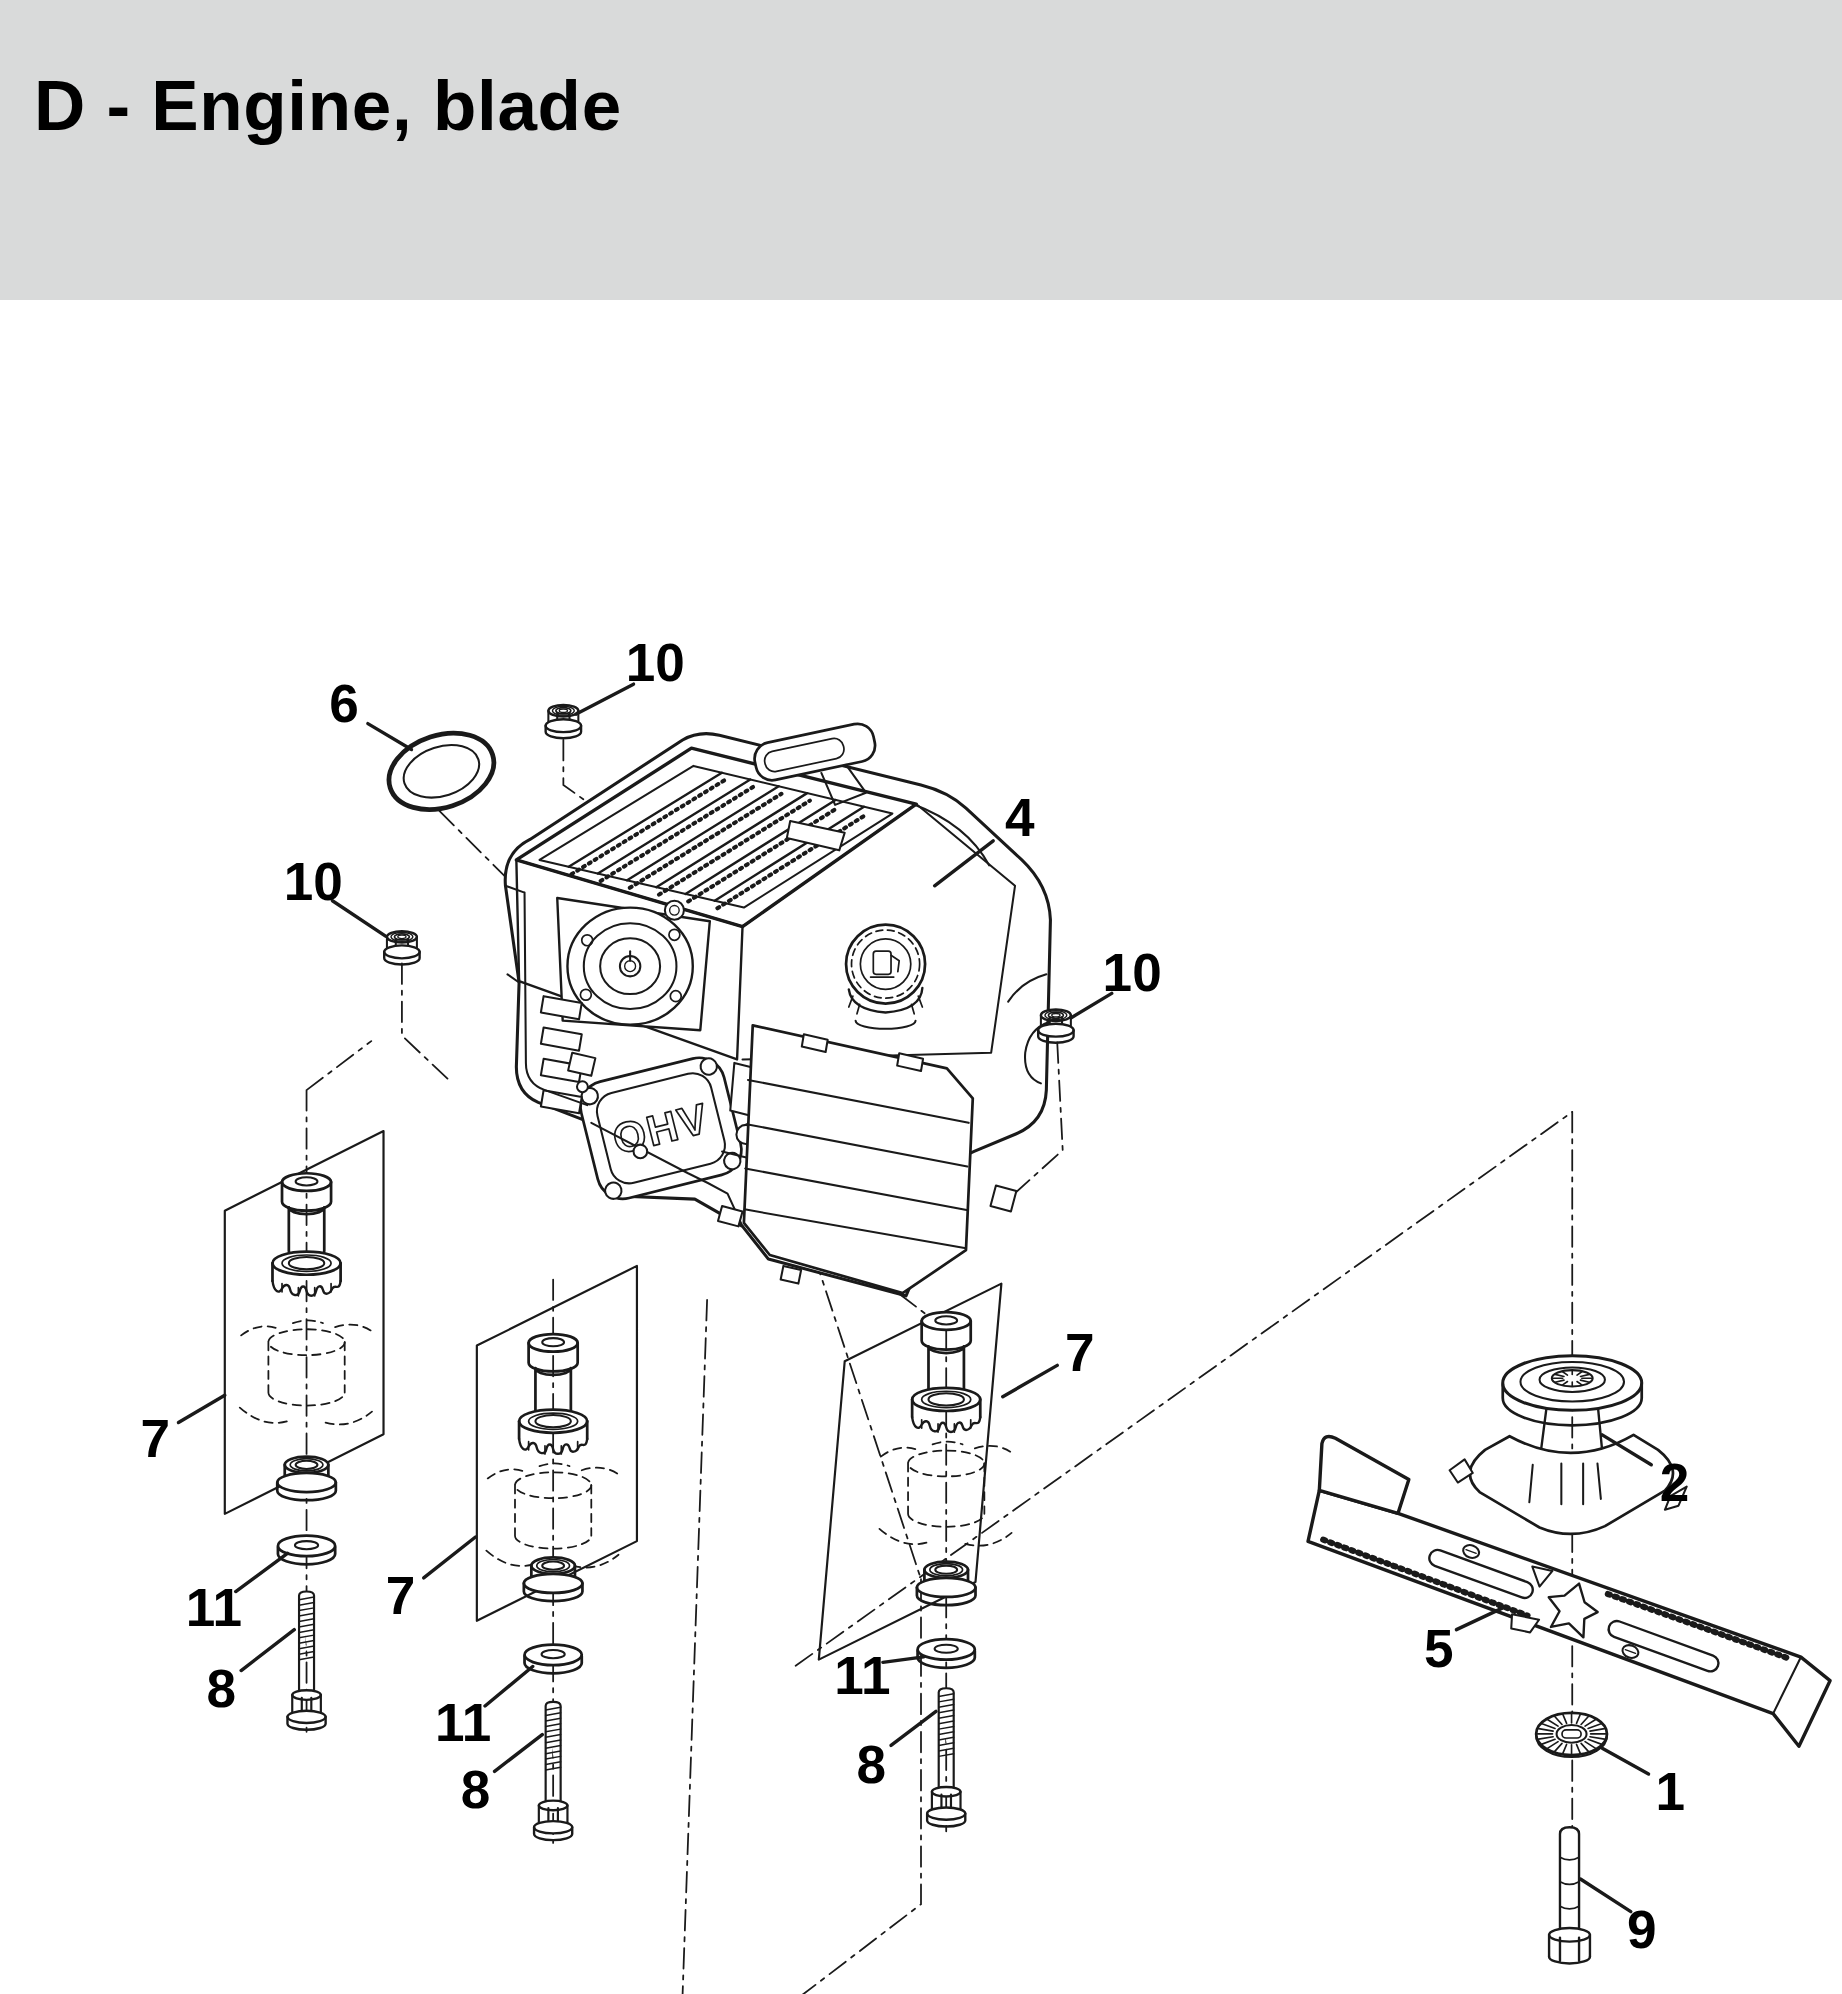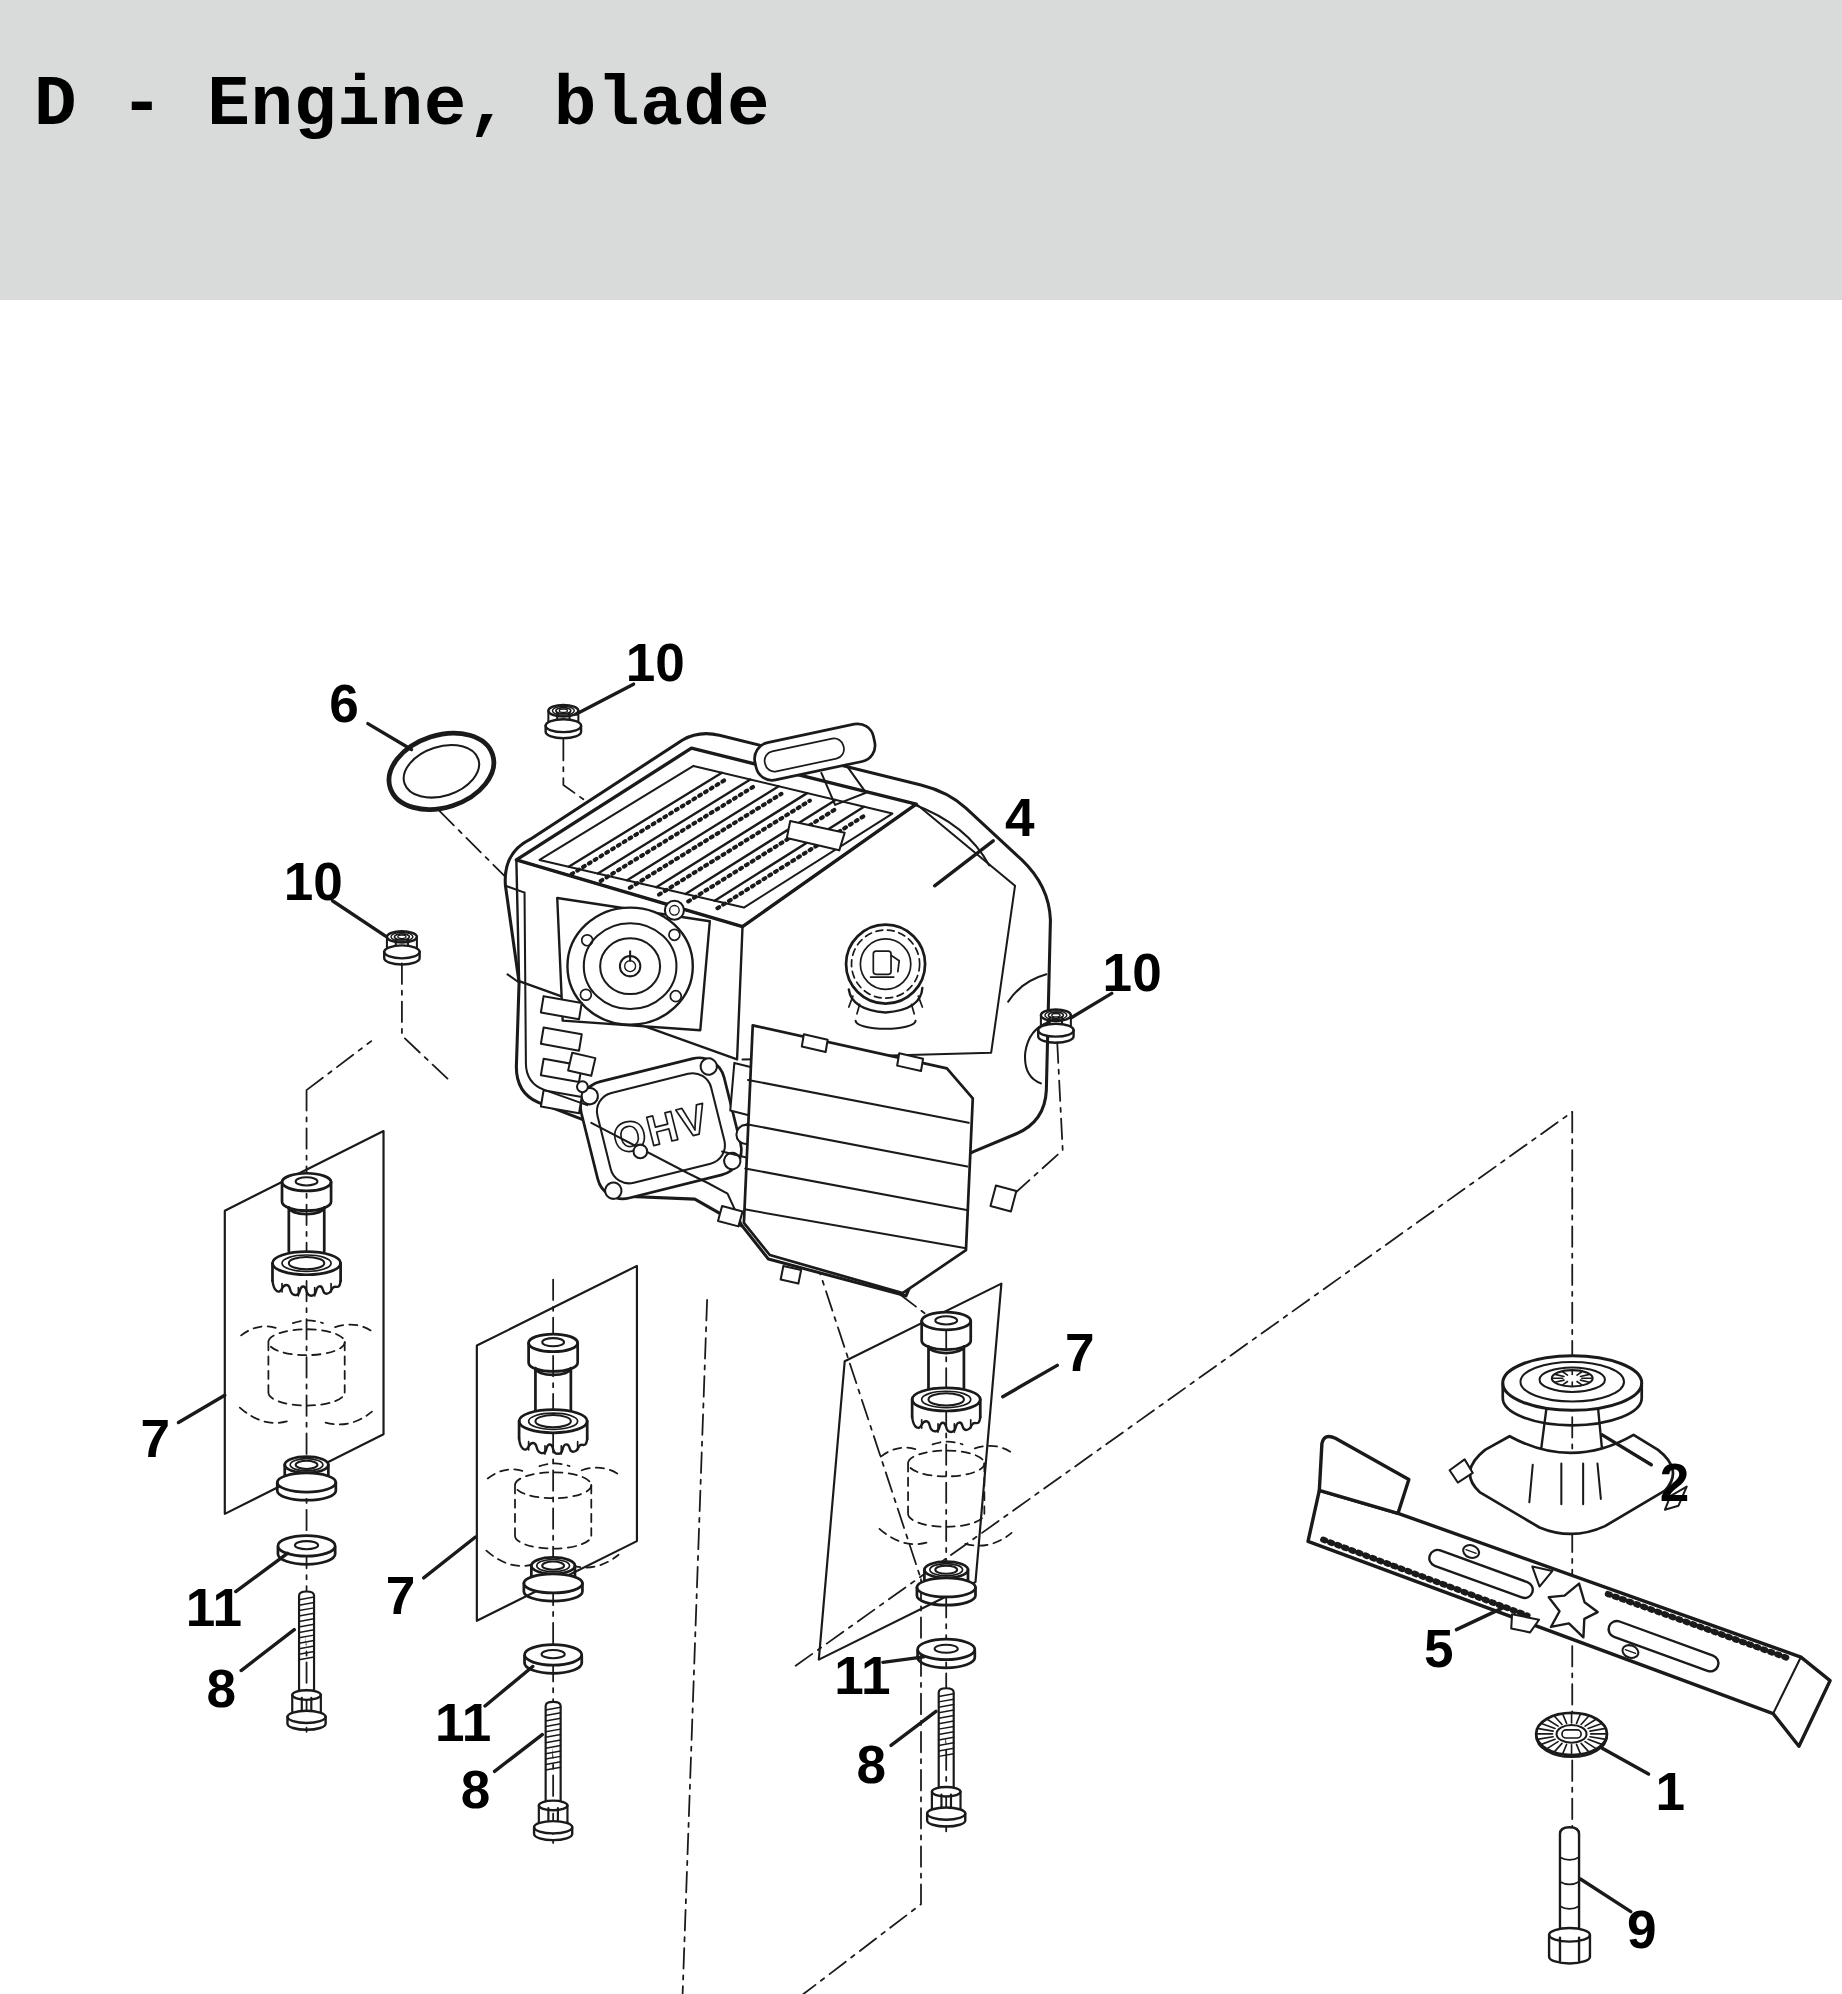--- a/index.html
+++ b/index.html
@@ -6,21 +6,21 @@
   body{
     width:1842px;height:1995px;position:relative;overflow:hidden;
     background:#ffffff;font-family:"Liberation Sans",sans-serif;
   }
   .header{
     position:absolute;left:0;top:0;width:1842px;height:300px;
     background:#d9dada;
   }
   .header .title{
     position:absolute;left:34px;top:65px;
-    font-size:71px;font-weight:700;color:#000;letter-spacing:0.7px;font-family:Liberation Mono, monospace;
+    font-size:71px;font-weight:700;color:#000;letter-spacing:0.7px;
   }
   svg{position:absolute;left:0;top:0;}
   svg text.callout{
     font-family:"Liberation Sans",sans-serif;
     font-size:78px;font-weight:700;fill:#000;
   }
   svg text.ohv{
     font-family:"Liberation Sans",sans-serif;
     font-size:62px;font-weight:700;letter-spacing:3px;
   }

